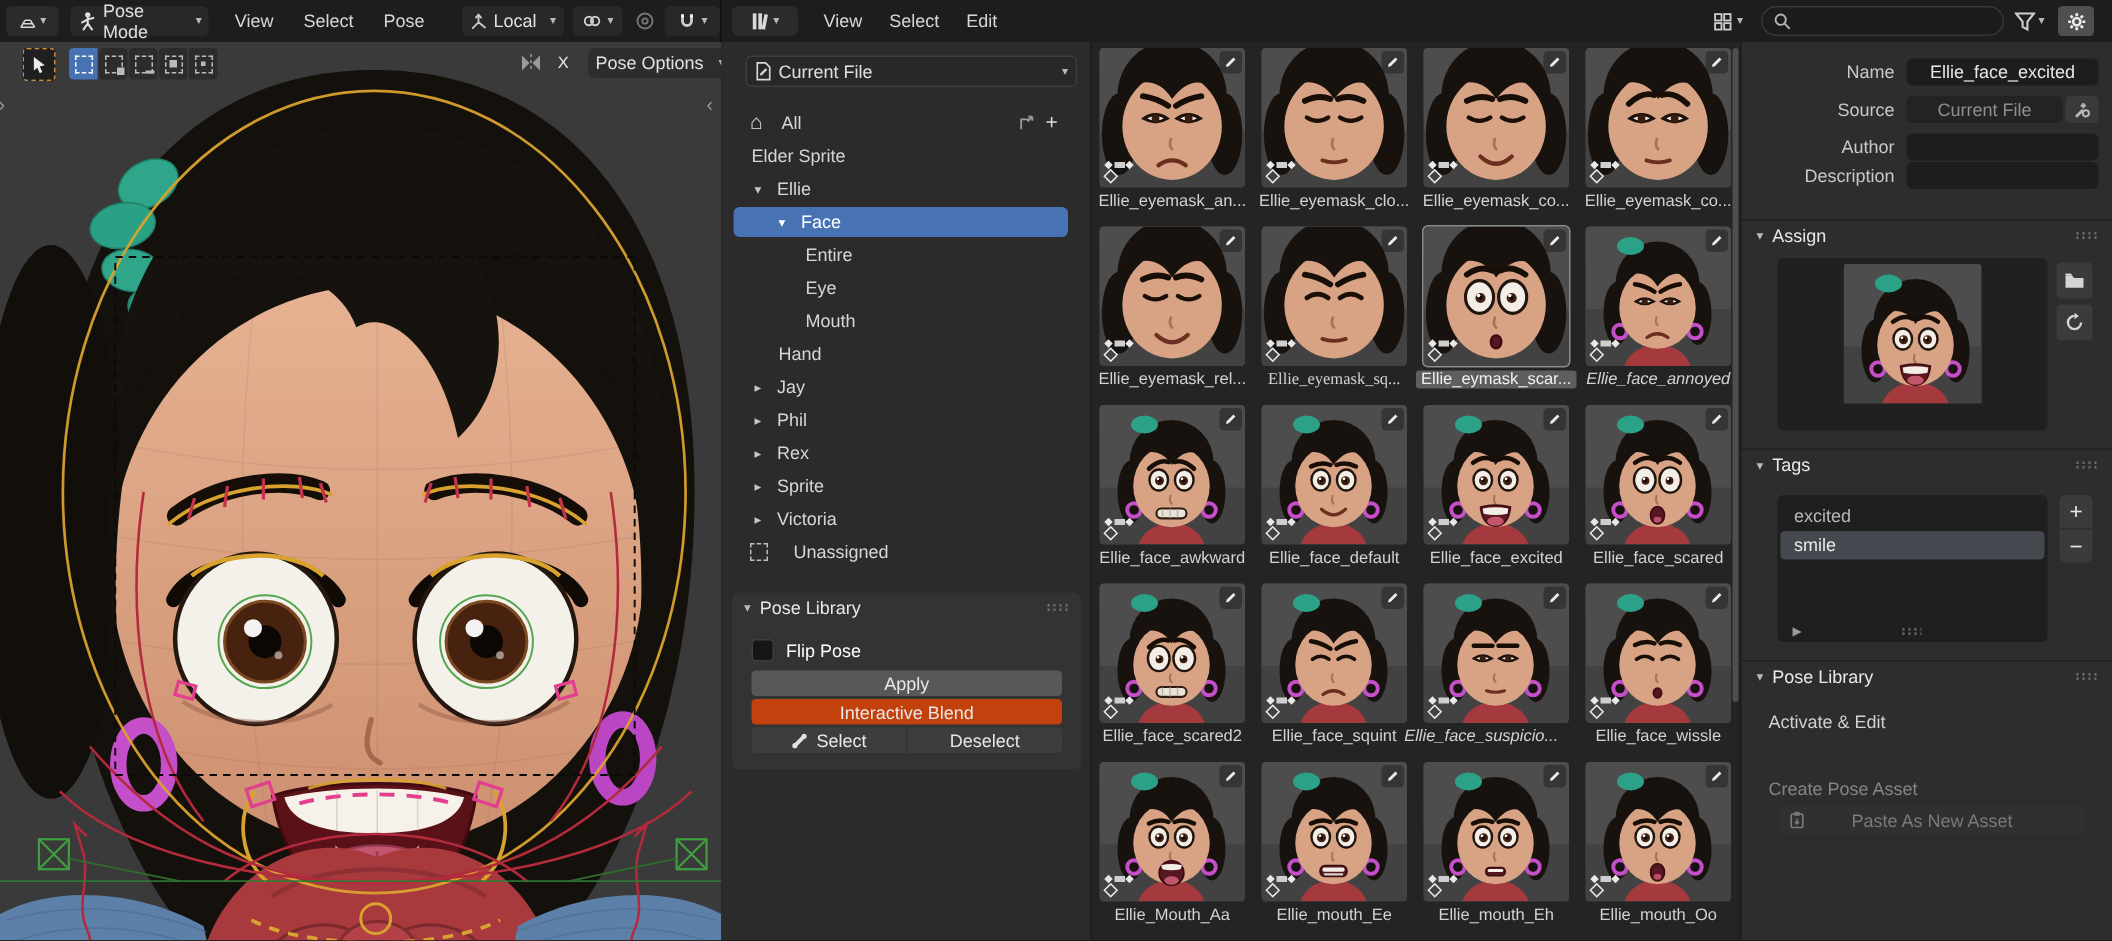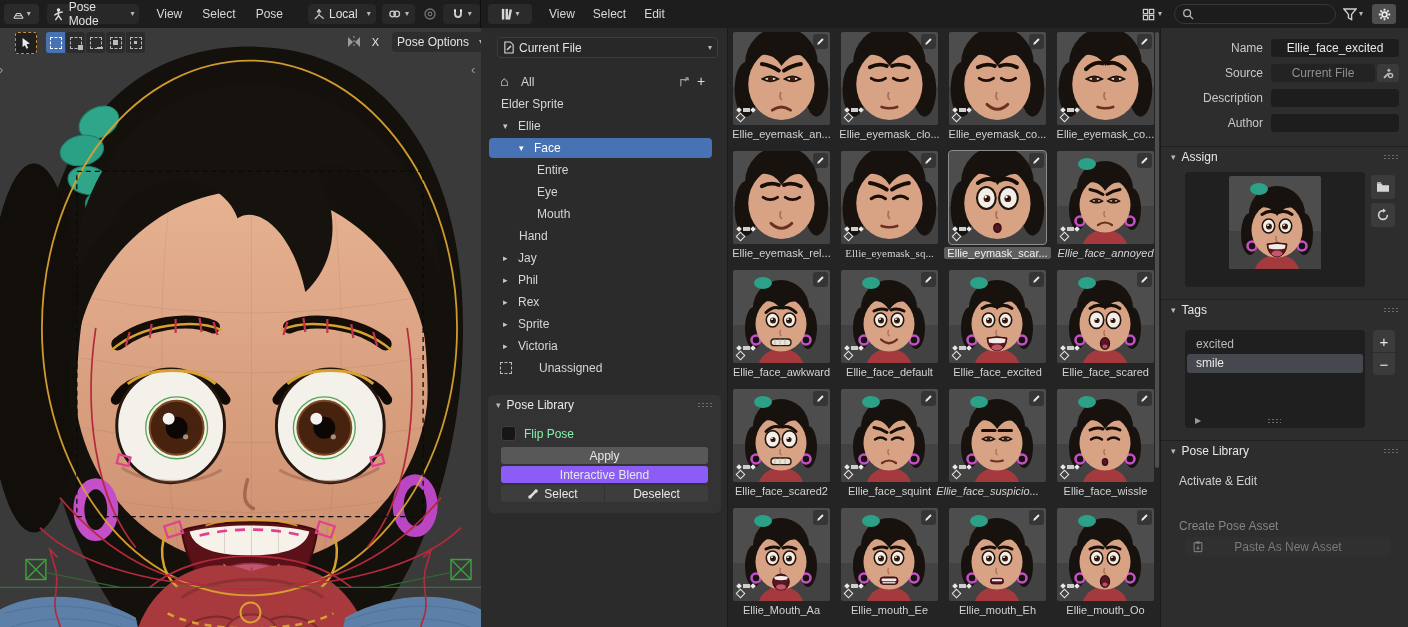--- a/index.html
+++ b/index.html
@@ -395,38 +395,38 @@
       <div class="tree-row" style="top: 286px;">
         <span class="tri" style="position: absolute; left: 22px; top: 5px;">▸</span>
         <span style="position: absolute; left: 37px; top: 2.5px;">Sprite</span>
       </div>
       <div class="tree-row" style="top: 308px;">
         <span class="tri" style="position: absolute; left: 22px; top: 5px;">▸</span>
         <span style="position: absolute; left: 37px; top: 2.5px;">Victoria</span>
       </div>
       <div class="tree-row" style="top: 330px;">
         <span style="position: absolute; left: 19px; top: 4px; width: 10px; height: 10px; border: 1px dashed rgb(189, 189, 189);"></span>
-        <span style="position: absolute; left: 58px; top: 2.5px; text-align: right;">Unassigned</span>
+        <span style="position: absolute; left: 48px; top: 2.5px; text-align: right;">Unassigned</span>
       </div>
     </div>
 
   <div class="abs" style="left:7px;top:367px;width:233px;height:118px;background:#333333;border-radius:5px;">
     <div class="row" style="height:20px;padding:0 8px;justify-content:space-between;">
       <span class="row" style="gap:6px;">
         <span class="chev" style="font-size:9px;">▾</span>
         <span class="panel-title">Pose Library</span>
       </span>
       <span class="grip"></span>
     </div>
     <div class="row" style="position:absolute;left:13px;top:31px;gap:8px;">
       <span style="width:13px;height:13px;background:#161616;border:1px solid #3f3f3f;border-radius:3px;display:inline-block;"></span>
-      <span style="color:#86efac;">Flip Pose</span>
+      <span style="color:#ffffff;">Flip Pose</span>
     </div>
     <div class="gbtn" style="position:absolute;left:13px;top:52px;width:207px;height:17px;background:#585858;">Apply</div>
-    <div class="gbtn" style="position:absolute;left:13px;top:71px;width:207px;height:17px;background:#8b5cf6;">Interactive Blend</div>
+    <div class="gbtn" style="position:absolute;left:13px;top:71px;width:207px;height:17px;background:#c2410c;">Interactive Blend</div>
     <div class="row" style="position:absolute;left:13px;top:90px;width:207px;gap:1px;">
       <div class="gbtn" style="flex:1;height:17px;background:#3d3d3d;border-radius:3px 0 0 3px;gap:5px;">
         <span>
           <svg width="12" height="12" viewBox="0 0 14 14">
               <path d="M4,10 L10,4" stroke="#e0e0e0" stroke-width="3" stroke-linecap="round"></path>
               <circle cx="3.4" cy="10.6" r="2" fill="#e0e0e0"></circle>
               <circle cx="10.6" cy="3.4" r="2" fill="#e0e0e0"></circle>
             </svg>
         </span>
         <span>Select</span>
@@ -1214,26 +1214,26 @@
       <div class="gbtn" style="margin-left:2px;width:22px;height:18px;background:#3a3a3a;">
         <span>
           <svg width="12" height="12" viewBox="0 0 14 14">
               <path d="M3,12 L7,8" stroke="#b9b9b9" stroke-width="2.2" stroke-linecap="round"></path>
               <path d="M8,2 V6 M6,4 H10" stroke="#b9b9b9" stroke-width="1.6"></path>
               <circle cx="10" cy="10" r="2.4" fill="none" stroke="#b9b9b9" stroke-width="1.6"></circle>
             </svg>
         </span>
       </div>
     </div>
+    <div class="row" style="height:19px;">
+      <span style="width:102px;text-align:right;color:#c8c8c8;">Author</span>
+      <div class="field" style="margin-left:8px;width:128px;"></div>
+    </div>
     <div class="row" style="height:19px;margin-bottom:6px;">
       <span style="width:102px;text-align:right;color:#c8c8c8;">Description</span>
-      <div class="field" style="margin-left:8px;width:128px;"></div>
-    </div>
-    <div class="row" style="height:19px;">
-      <span style="width:102px;text-align:right;color:#c8c8c8;">Author</span>
       <div class="field" style="margin-left:8px;width:128px;"></div>
     </div>
   </div>
 
   <div class="sep abs" style="left:0;top:118px;width:100%;"></div>
   <div class="row" style="position:absolute;left:10px;top:122px;width:228px;justify-content:space-between;">
     <span class="row" style="gap:6px;">
         <span class="chev" style="font-size:9px;">▾</span>
       <span class="panel-title">Assign</span>
       </span>

